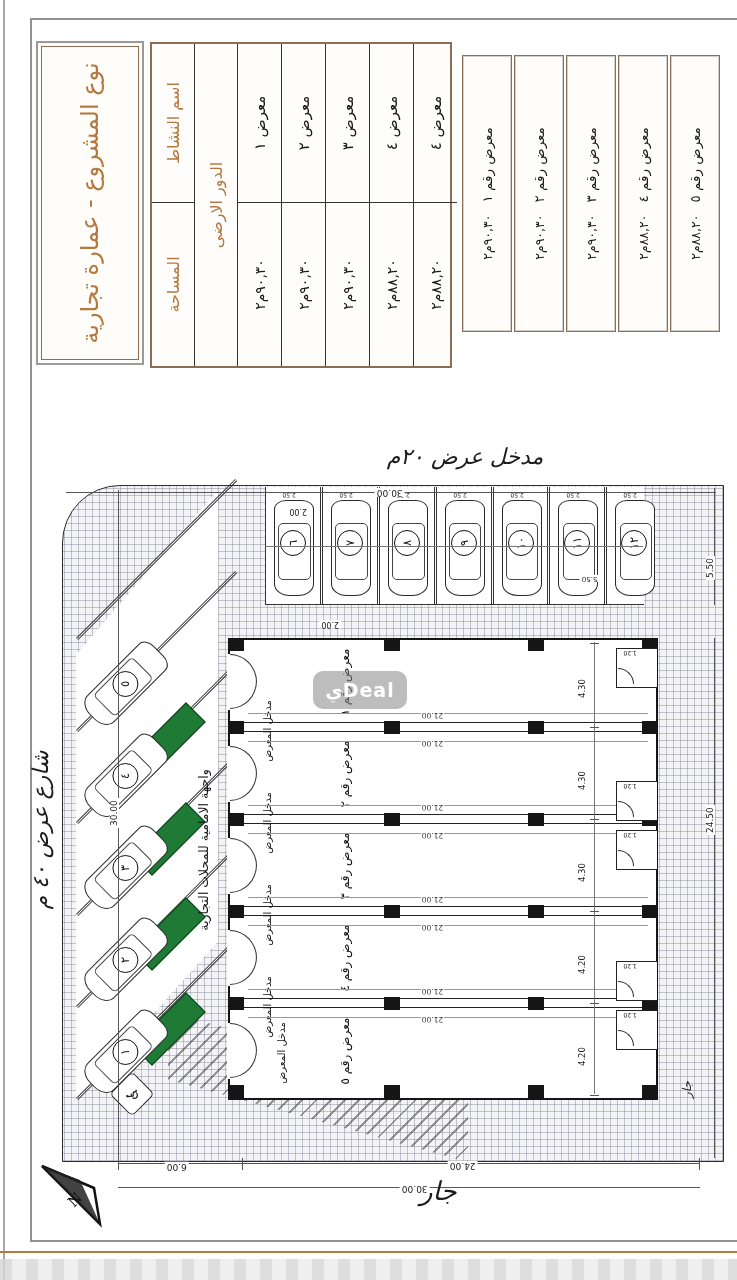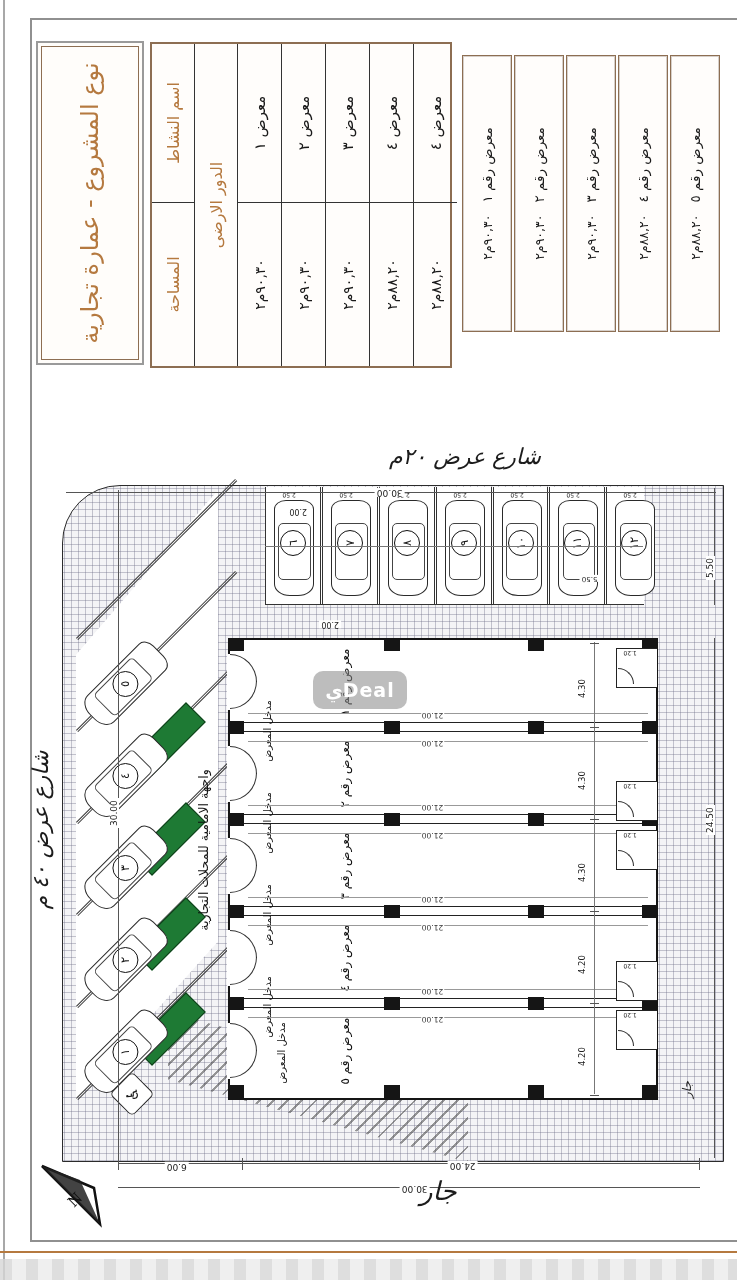--- a/index.html
+++ b/index.html
@@ -422,21 +422,21 @@
 
     <svg class="abs" style="left:48px;top:34px;z-index:20" width="74" height="74" viewBox="0 0 74 74">
       <path d="M8 66 L66 8 L44 60 Z" fill="#fff" stroke="#111" stroke-width="2.5"></path>
       <path d="M8 66 L66 8 L52 46 Z" fill="#222" opacity="0.85"></path>
       <text x="24" y="40" font-size="15" font-family="DejaVu Serif, serif" fill="#111" transform="rotate(45 24 40)">N</text>
     </svg>
   </div>
 
   <div class="abs" style="left:3px;top:0;width:2px;height:1280px;background:#a8a8a8"></div>
 
-  <div class="abs ar hand" style="left:340px;top:444px;width:250px;text-align:center;font-size:22px">شارع عرض ٢٠م</div>
+  <div class="abs ar hand" style="left:340px;top:444px;width:250px;text-align:center;font-size:22px">مدخل عرض ٢٠م</div>
 
   <div class="abs ar hand" style="left:420px;top:1176px;font-size:26px">جار</div>
 
   <div class="abs" style="left:313px;top:671px;width:94px;height:38px;border-radius:10px;
               background:rgba(135,135,135,.55);display:flex;align-items:center;justify-content:center;z-index:40">
     <span style="color:#fff;font-weight:bold;font-size:19px;letter-spacing:1px">يDeal</span>
   </div>
 
   <div class="abs" style="left:0;top:1251px;width:737px;height:1.5px;background:#b5793f"></div>
   <div class="abs" style="left:0;top:1259px;width:737px;height:21px;background:#ececec;

